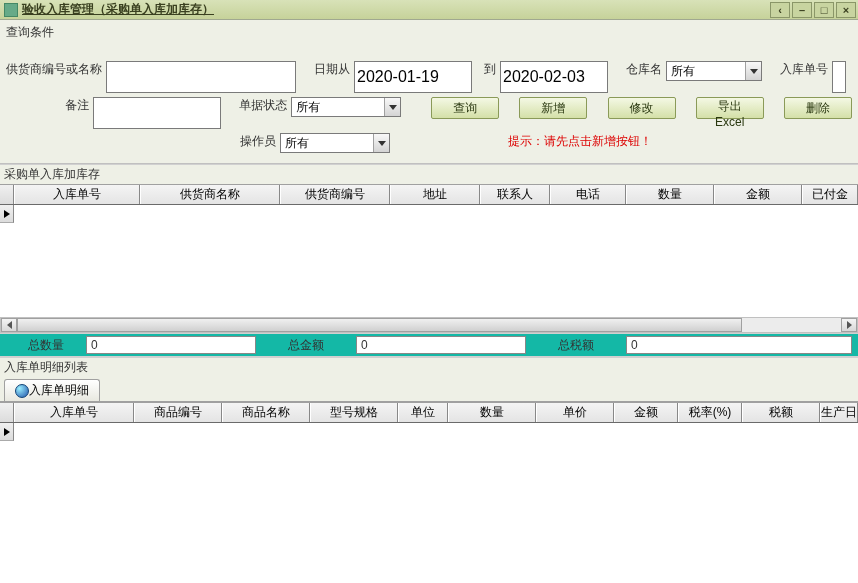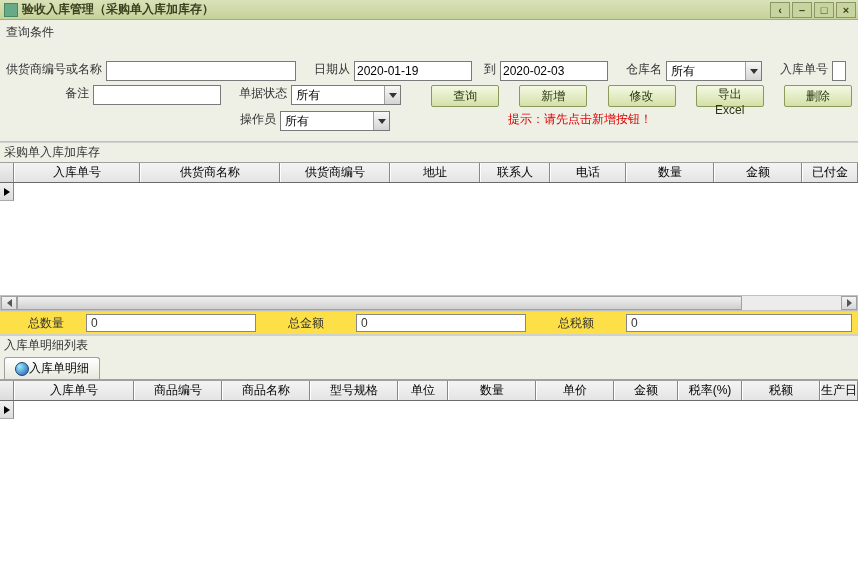--- a/index.html
+++ b/index.html
@@ -1,30 +1,30 @@
 <!DOCTYPE html>
 <html><head>
 <meta charset="utf-8">
 <style>
 * { box-sizing: border-box; margin: 0; padding: 0; font-family: "Microsoft YaHei", SimSun, Arial, sans-serif; font-size: 12px; }
 body { background: #fff; width: 858px; height: 583px; overflow: hidden; position: relative; }
 
 
 .titlebar { height: 20px; background: linear-gradient(to bottom, #d8e2b8, #c6d29a); display: flex; align-items: center; padding-left: 4px; border-bottom: 1px solid #a0a890; }
 .titlebar .app-icon { width: 14px; height: 14px; background: #6a8; border: 1px solid #486; margin-right: 4px; }
-.titlebar .title-text { font-weight: bold; color: #3a4020; flex: 1; }
+.titlebar .title-text { font-weight: bold; color: #3a4020; flex: 1; text-decoration: underline; }
 .winbtns { display: flex; gap: 2px; padding-right: 2px; }
 .winbtn { width: 20px; height: 16px; background: #c8d4a0; border: 1px solid #8a9668; display: flex; align-items: center; justify-content: center; color: #3a4020; font-weight: bold; font-size: 11px; cursor: pointer; }
 
 
 .query-panel { background: #eef0e6; padding: 4px 6px 6px 6px; border-bottom: 1px solid #c0c0c0; }
 .query-title { font-size: 12px; color: #333; margin-bottom: 20px; }
 .row { display: flex; align-items: flex-start; margin-bottom: 4px; gap: 4px; }
 .lbl { color: #333; text-align: right; white-space: nowrap; }
-input[type=text], input.date { height: 20px; border: 1px solid #7a7a7a; padding: 0 2px; background: #fff; font-size: 12px; }
+input[type=text], input.date { height: 32px; border: 1px solid #7a7a7a; padding: 0 2px; background: #fff; font-size: 16px; }
 .select-wrap { position: relative; display: inline-block; }
 .select-box { height: 20px; border: 1px solid #7a7a7a; background: #fff; padding: 0 18px 0 4px; line-height: 18px; min-width: 100px; }
 .select-arrow { position: absolute; right: 1px; top: 1px; width: 16px; height: 18px; background: linear-gradient(#f8f8f8,#d4d4d4); border-left: 1px solid #a0a0a0; display: flex; align-items: center; justify-content: center; }
 .select-arrow::after { content: ""; border-left: 4px solid transparent; border-right: 4px solid transparent; border-top: 5px solid #333; }
 
 .btn { height: 22px; min-width: 68px; background: linear-gradient(to bottom, #f4f8e4, #d4e0a8); border: 1px solid #8a9a58; border-radius: 2px; color: #2a3810; cursor: pointer; padding: 0 10px; }
 .hint { color: #d00; }
 
 
 .section-hdr { background: #eef0e6; padding: 1px 4px; font-size: 12px; color: #333; border-top: 1px solid #d0d0d0; }
@@ -41,21 +41,21 @@
 
 
 .hscroll { height: 16px; background: #e8e8e8; border: 1px solid #c0c0c0; display: flex; align-items: stretch; }
 .hs-btn { width: 16px; background: linear-gradient(#f4f4f4,#d8d8d8); border: 1px solid #a0a0a0; display:flex; align-items:center; justify-content:center; }
 .hs-btn.l::after { content:""; border-top:4px solid transparent; border-bottom:4px solid transparent; border-right:5px solid #555; }
 .hs-btn.r::after { content:""; border-top:4px solid transparent; border-bottom:4px solid transparent; border-left:5px solid #555; }
 .hs-track { flex: 1; background: #ececec; position: relative; }
 .hs-thumb { position: absolute; left: 0; top: 0; bottom: 0; background: linear-gradient(#f0f0f0,#d0d0d0); border: 1px solid #a0a0a0; }
 
 
-.totals { display: flex; align-items: center; background: #fde047; padding: 2px 6px; border-top: 1px solid #d0d0d0; border-bottom: 1px solid #d0d0d0; }
+.totals { display: flex; align-items: center; background: #14b8a6; padding: 2px 6px; border-top: 1px solid #d0d0d0; border-bottom: 1px solid #d0d0d0; }
 .totals .tval { height: 18px; border: 1px solid #888; background: #fff; padding: 0 4px; line-height: 16px; color: #333; }
 
 
 .tabbar { background: #eef0e6; padding: 2px 4px 0 4px; display: flex; align-items: flex-end; border-bottom: 1px solid #a0a0a0; }
 .tabbar .tab { display: flex; align-items: center; padding: 2px 10px; background: linear-gradient(#fff,#e8e8e0); border: 1px solid #a0a0a0; border-bottom: none; border-radius: 3px 3px 0 0; }
 .tab-icon { width: 14px; height: 14px; background: radial-gradient(circle at 30% 30%, #9ef, #25a); border-radius: 50%; border: 1px solid #147; }
 
 </style>
 </head>
 <body>

